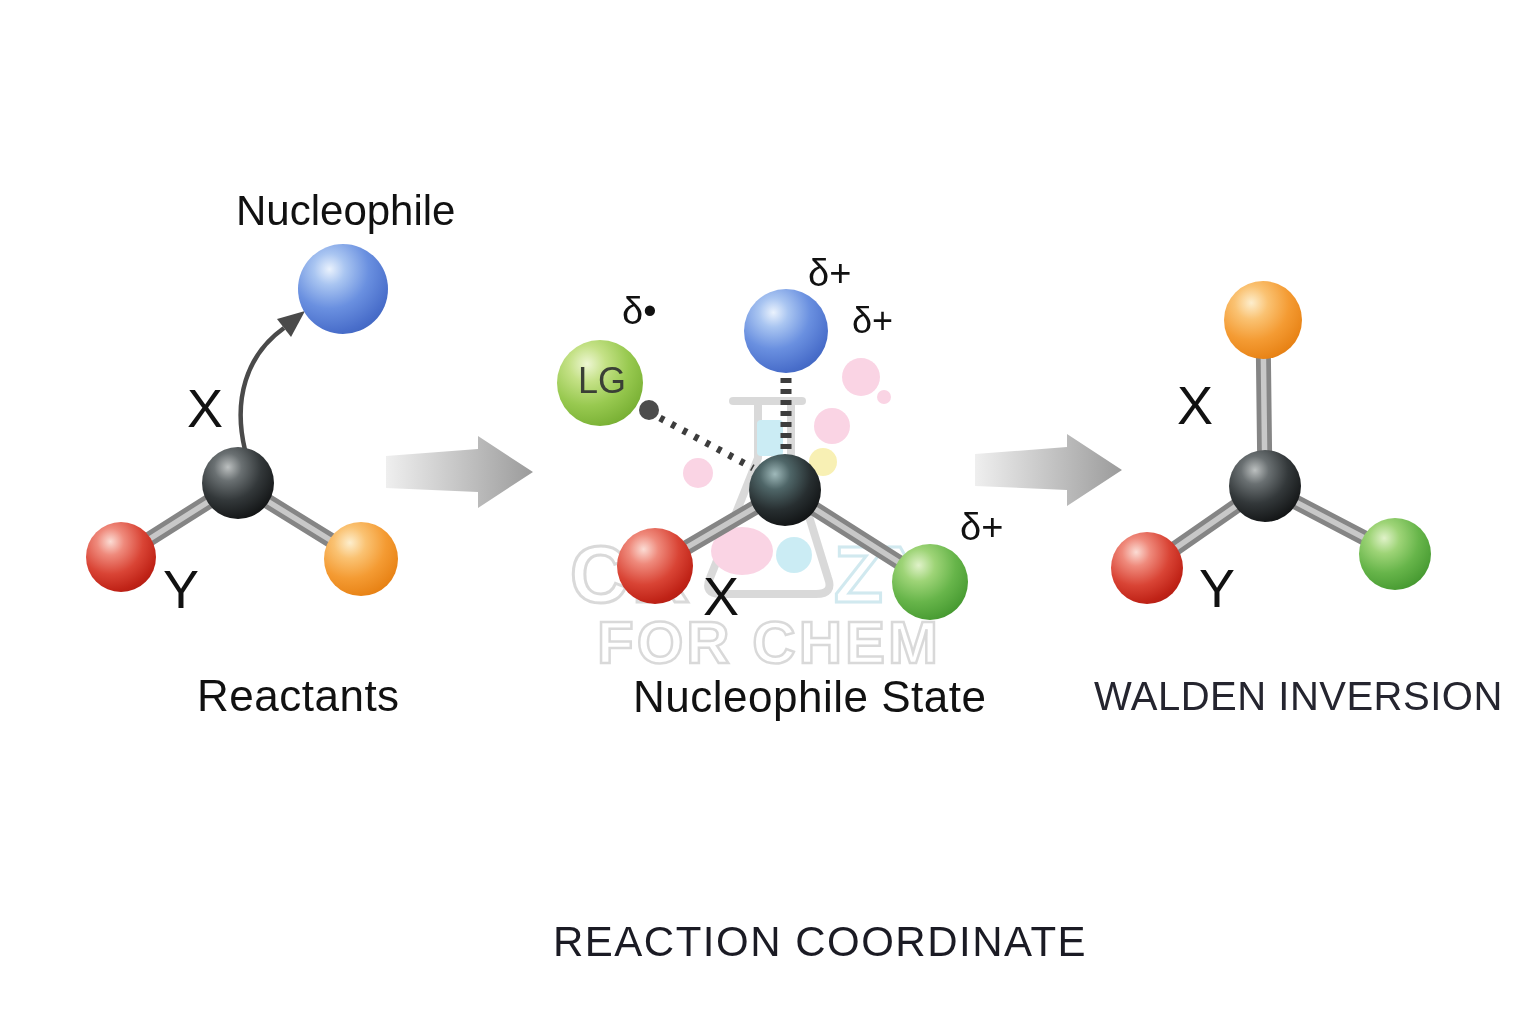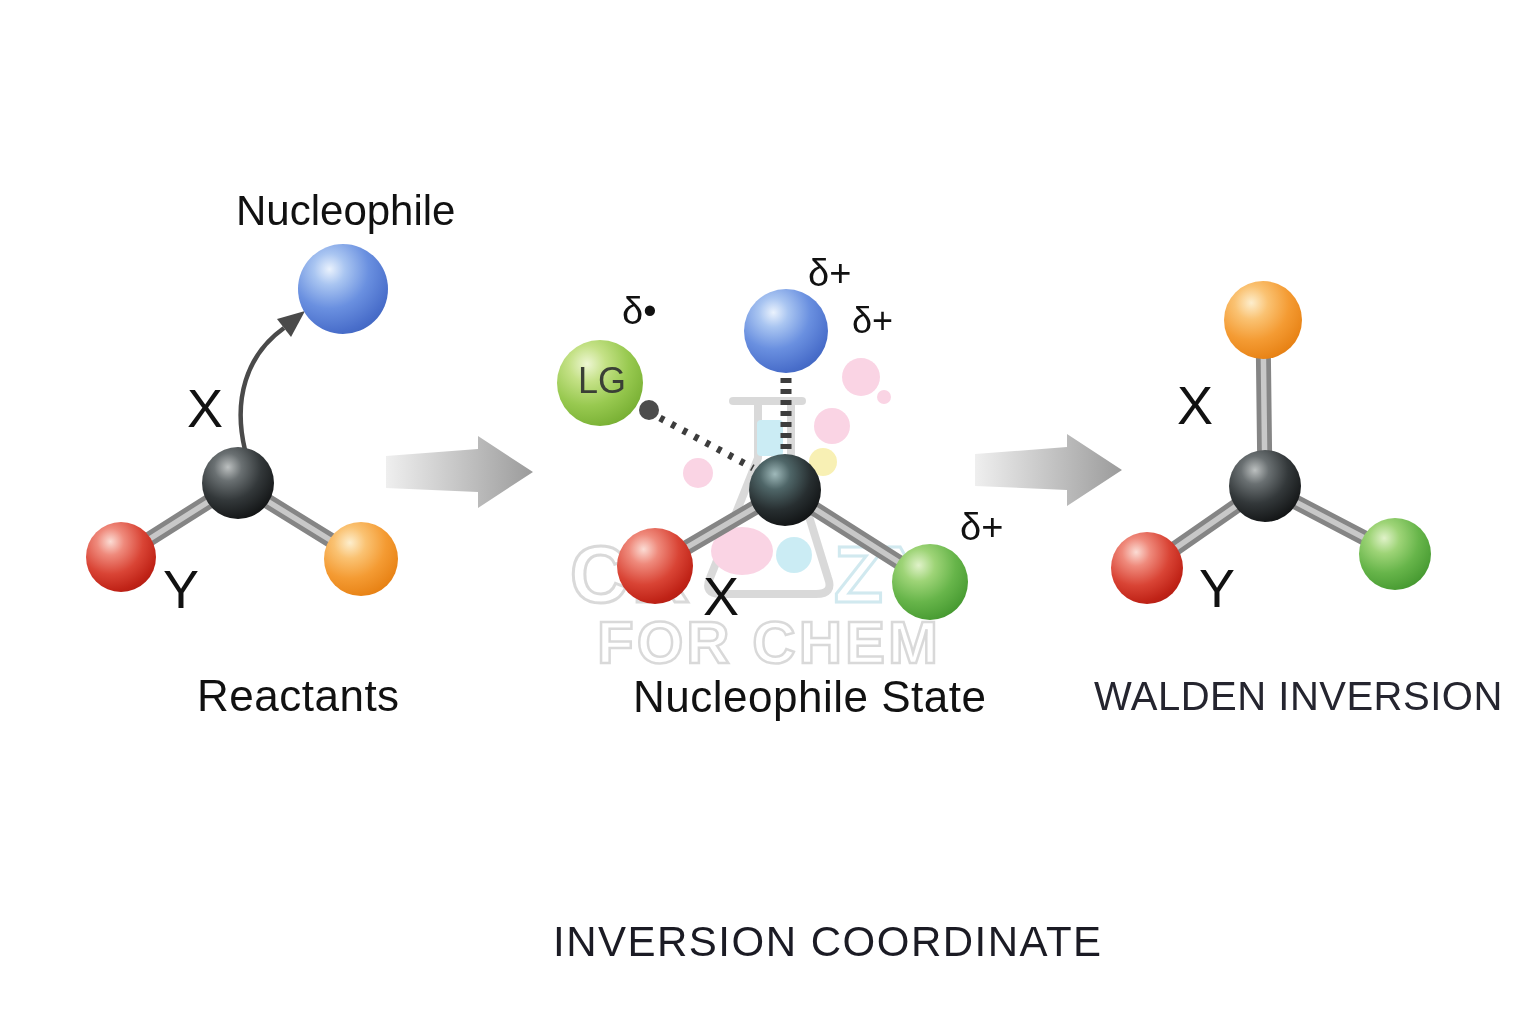--- a/index.html
+++ b/index.html
@@ -123,15 +123,15 @@
   <div class="lbl fs36" style="left:852px;top:303px;">δ+</div>
   <div class="lbl fs36 lg-label" style="left:559px;top:363px;">LG</div>
   <div class="lbl fs54" style="left:703px;top:569px;">X</div>
   <div class="lbl fs38" style="left:960px;top:508px;">δ+</div>
   <div class="lbl fs44 stage-title" style="left:633px;top:675px;">Nucleophile State</div>
 
   <div class="lbl fs54" style="left:1177px;top:378px;">X</div>
   <div class="lbl fs54" style="left:1199px;top:561px;">Y</div>
   <div class="lbl fs40 walden" style="left:1094px;top:676px;">WALDEN INVERSION</div>
 
-  <div class="lbl fs42 coord" style="left:553px;top:921px;">INVERSION COORDINATE</div>
+  <div class="lbl fs42 coord" style="left:553px;top:921px;">REACTION COORDINATE</div>
 
 </div>
 
 </body></html>

